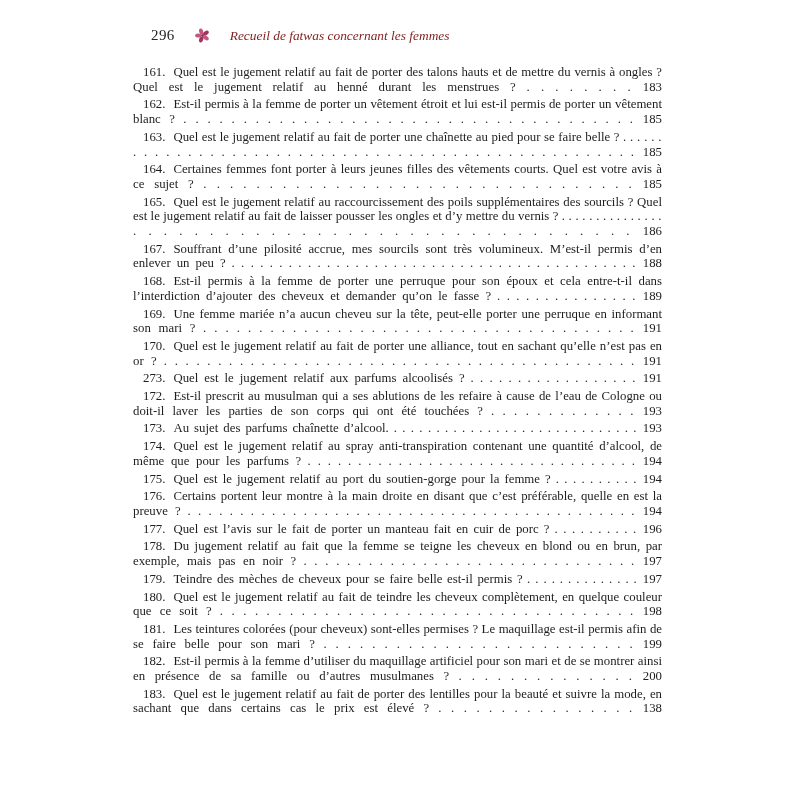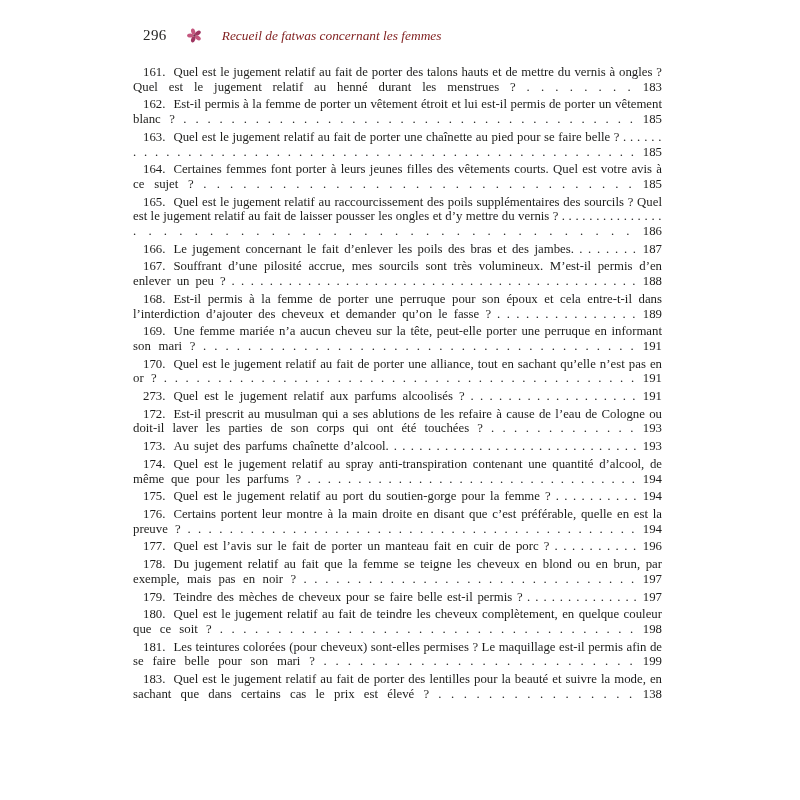--- a/index.html
+++ b/index.html
@@ -15,21 +15,21 @@
     background: #ffffff;
     padding: 27px 138px 0 133px;
     font-family: "Liberation Serif", "DejaVu Serif", serif;
     color: #1d1d1b;
     overflow: hidden;
   }
   .page-header {
     display: flex;
     align-items: center;
     gap: 20px;
-    margin-left: 10px;
+    margin-left: 18px;
     margin-bottom: 21px;
     white-space: nowrap;
   }
   .folio {
     font-size: 15px;
     letter-spacing: 0.4px;
     color: #242422;
   }
   .ornament {
     display: inline-flex;
@@ -89,21 +89,20 @@
   <p class="entry"><span class="num">161.</span><span class="text">Quel est le jugement relatif au fait de porter des talons hauts et de mettre du vernis à ongles&nbsp;? Quel est le jugement relatif au henné durant les menstrues&nbsp;?</span><span class="dots"> . . . . . . . . </span><span class="pg">183</span></p>
 
   <p class="entry"><span class="num">162.</span><span class="text">Est-il permis à la femme de porter un vêtement étroit et lui est-il permis de porter un vêtement blanc&nbsp;?</span><span class="dots"> . . . . . . . . . . . . . . . . . . . . . . . . . . . . . . . . . . . . . . </span><span class="pg">185</span></p>
 
   <p class="entry"><span class="num">163.</span><span class="text">Quel est le jugement relatif au fait de porter une chaînette au pied pour se faire belle&nbsp;?</span><span class="dots"> . . . . . . . . . . . . . . . . . . . . . . . . . . . . . . . . . . . . . . . . . . . . . . . . . . . . </span><span class="pg">185</span></p>
 
   <p class="entry"><span class="num">164.</span><span class="text">Certaines femmes font porter à leurs jeunes filles des vêtements courts. Quel est votre avis à ce sujet&nbsp;?</span><span class="dots"> . . . . . . . . . . . . . . . . . . . . . . . . . . . . . . . . . </span><span class="pg">185</span></p>
 
   <p class="entry"><span class="num">165.</span><span class="text">Quel est le jugement relatif au raccourcissement des poils supplémentaires des sourcils&nbsp;? Quel est le jugement relatif au fait de laisser pousser les ongles et d’y mettre du vernis&nbsp;?</span><span class="dots"> . . . . . . . . . . . . . . . . . . . . . . . . . . . . . . . . . . . . . . . . . . . . . . . . </span><span class="pg">186</span></p>
 
-  <p class="entry"><span class="num">166.</span><span class="text">Le jugement concernant le fait d’enlever les poils des bras et des jambes.</span><span class="dots"> . . . . . . . </span><span class="pg">187</span></p>
 
   <p class="entry"><span class="num">167.</span><span class="text">Souffrant d’une pilosité accrue, mes sourcils sont très volumineux. M’est-il permis d’en enlever un peu&nbsp;?</span><span class="dots"> . . . . . . . . . . . . . . . . . . . . . . . . . . . . . . . . . . . . . . . . . . . </span><span class="pg">188</span></p>
 
   <p class="entry"><span class="num">168.</span><span class="text">Est-il permis à la femme de porter une perruque pour son époux et cela entre-t-il dans l’interdiction d’ajouter des cheveux et demander qu’on le fasse&nbsp;?</span><span class="dots"> . . . . . . . . . . . . . . . </span><span class="pg">189</span></p>
 
   <p class="entry"><span class="num">169.</span><span class="text">Une femme mariée n’a aucun cheveu sur la tête, peut-elle porter une perruque en informant son mari&nbsp;?</span><span class="dots"> . . . . . . . . . . . . . . . . . . . . . . . . . . . . . . . . . . . . . . . </span><span class="pg">191</span></p>
 
   <p class="entry"><span class="num">170.</span><span class="text">Quel est le jugement relatif au fait de porter une alliance, tout en sachant qu’elle n’est pas en or&nbsp;?</span><span class="dots"> . . . . . . . . . . . . . . . . . . . . . . . . . . . . . . . . . . . . . . . . . . . . </span><span class="pg">191</span></p>
 
   <p class="entry"><span class="num">273.</span><span class="text">Quel est le jugement relatif aux parfums alcoolisés&nbsp;?</span><span class="dots"> . . . . . . . . . . . . . . . . . . </span><span class="pg">191</span></p>
@@ -121,17 +120,18 @@
   <p class="entry"><span class="num">177.</span><span class="text">Quel est l’avis sur le fait de porter un manteau fait en cuir de porc&nbsp;?</span><span class="dots"> . . . . . . . . . . </span><span class="pg">196</span></p>
 
   <p class="entry"><span class="num">178.</span><span class="text">Du jugement relatif au fait que la femme se teigne les cheveux en blond ou en brun, par exemple, mais pas en noir&nbsp;?</span><span class="dots"> . . . . . . . . . . . . . . . . . . . . . . . . . . . . . . . </span><span class="pg">197</span></p>
 
   <p class="entry"><span class="num">179.</span><span class="text">Teindre des mèches de cheveux pour se faire belle est-il permis&nbsp;?</span><span class="dots"> . . . . . . . . . . . . . . </span><span class="pg">197</span></p>
 
   <p class="entry"><span class="num">180.</span><span class="text">Quel est le jugement relatif au fait de teindre les cheveux complètement, en quelque couleur que ce soit&nbsp;?</span><span class="dots"> . . . . . . . . . . . . . . . . . . . . . . . . . . . . . . . . . . . . </span><span class="pg">198</span></p>
 
   <p class="entry"><span class="num">181.</span><span class="text">Les teintures colorées (pour cheveux) sont-elles permises&nbsp;? Le maquillage est-il permis afin de se faire belle pour son mari&nbsp;?</span><span class="dots"> . . . . . . . . . . . . . . . . . . . . . . . . . . </span><span class="pg">199</span></p>
 
+  <p class="entry"><span class="num">182.</span><span class="text">Est-il permis à la femme d’utiliser du maquillage artificiel pour son mari et de se montrer ainsi en présence de sa famille ou d’autres musulmanes&nbsp;?</span><span class="dots"> . . . . . . . . . . . . . . </span><span class="pg">200</span></p>
 
   <p class="entry"><span class="num">183.</span><span class="text">Quel est le jugement relatif au fait de porter des lentilles pour la beauté et suivre la mode, en sachant que dans certains cas le prix est élevé&nbsp;?</span><span class="dots"> . . . . . . . . . . . . . . . . </span><span class="pg">138</span></p>
 </main>
 
 </div>
 
 </body></html>

